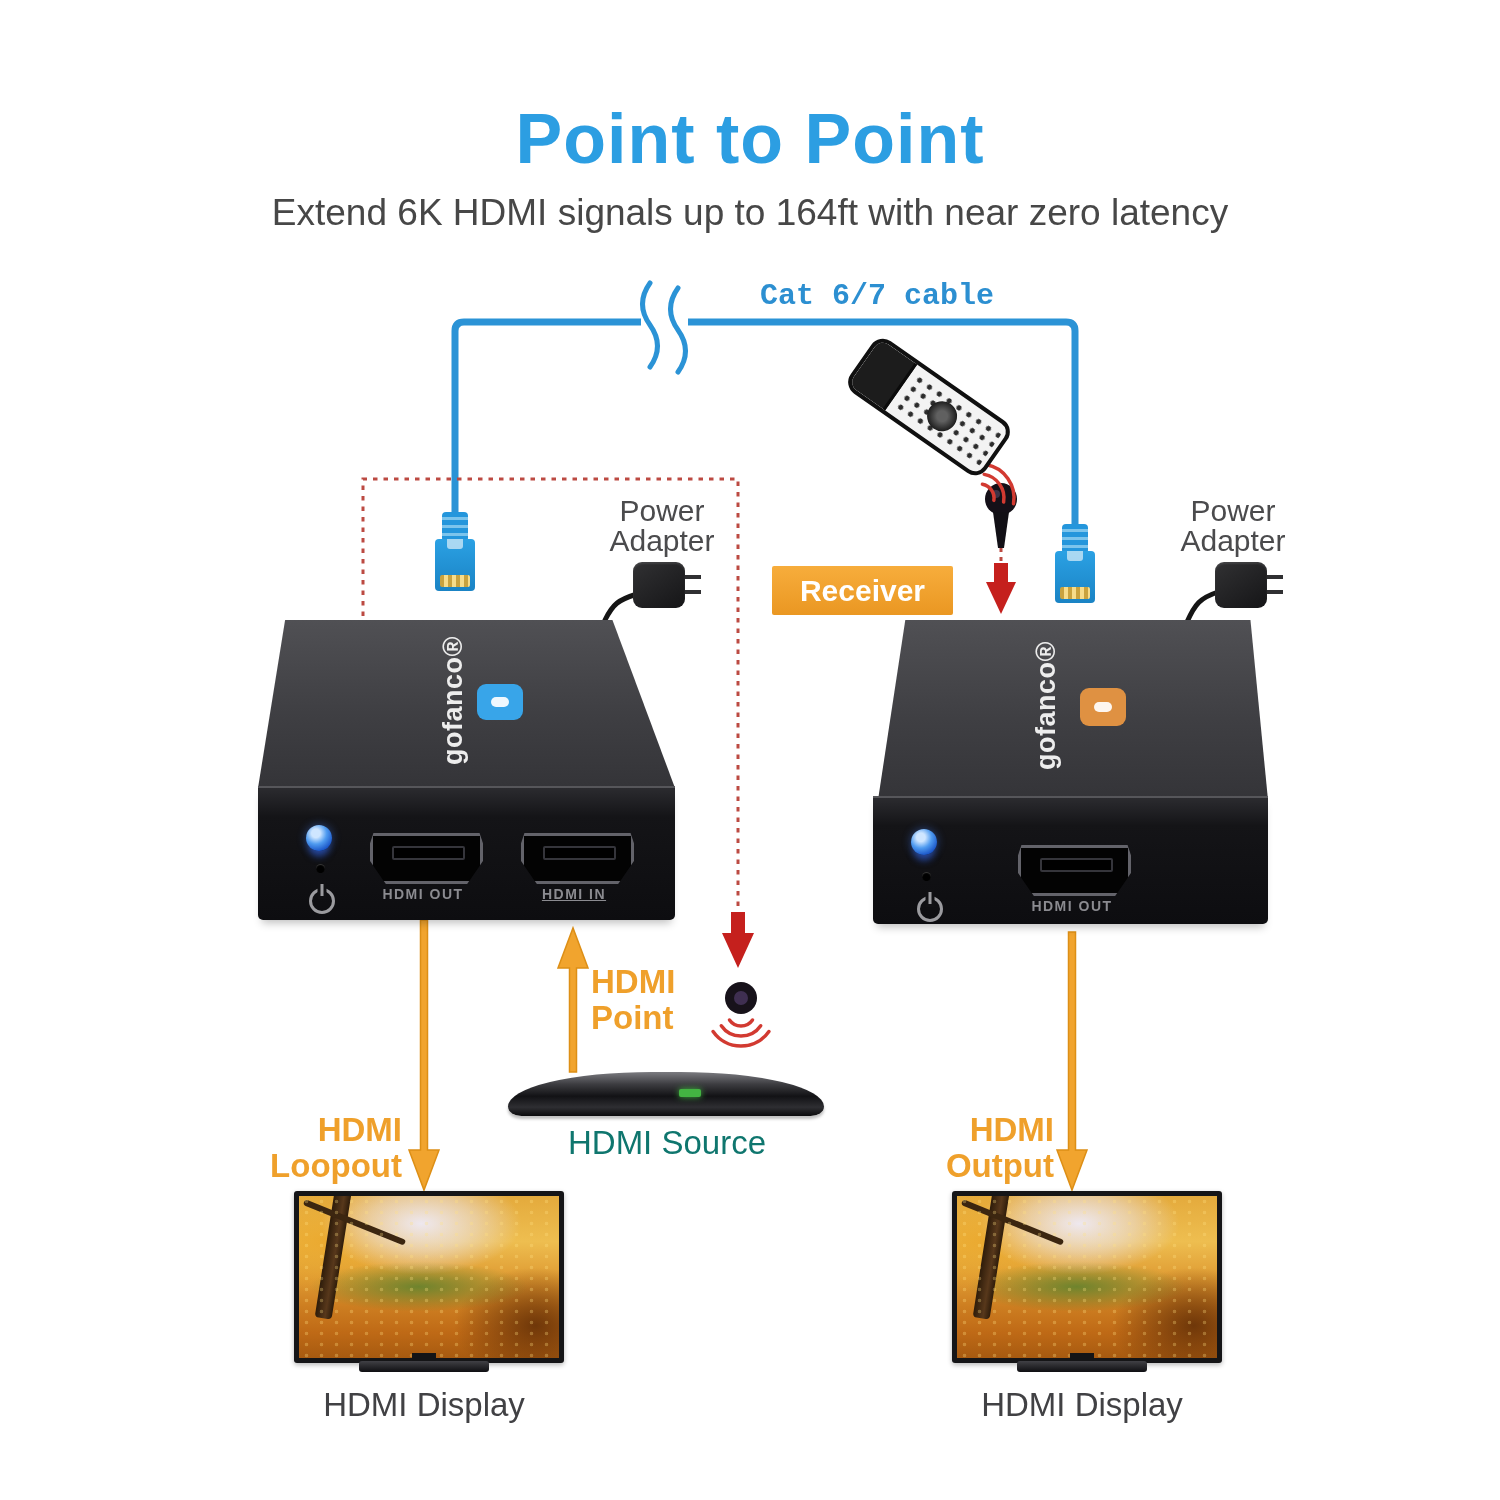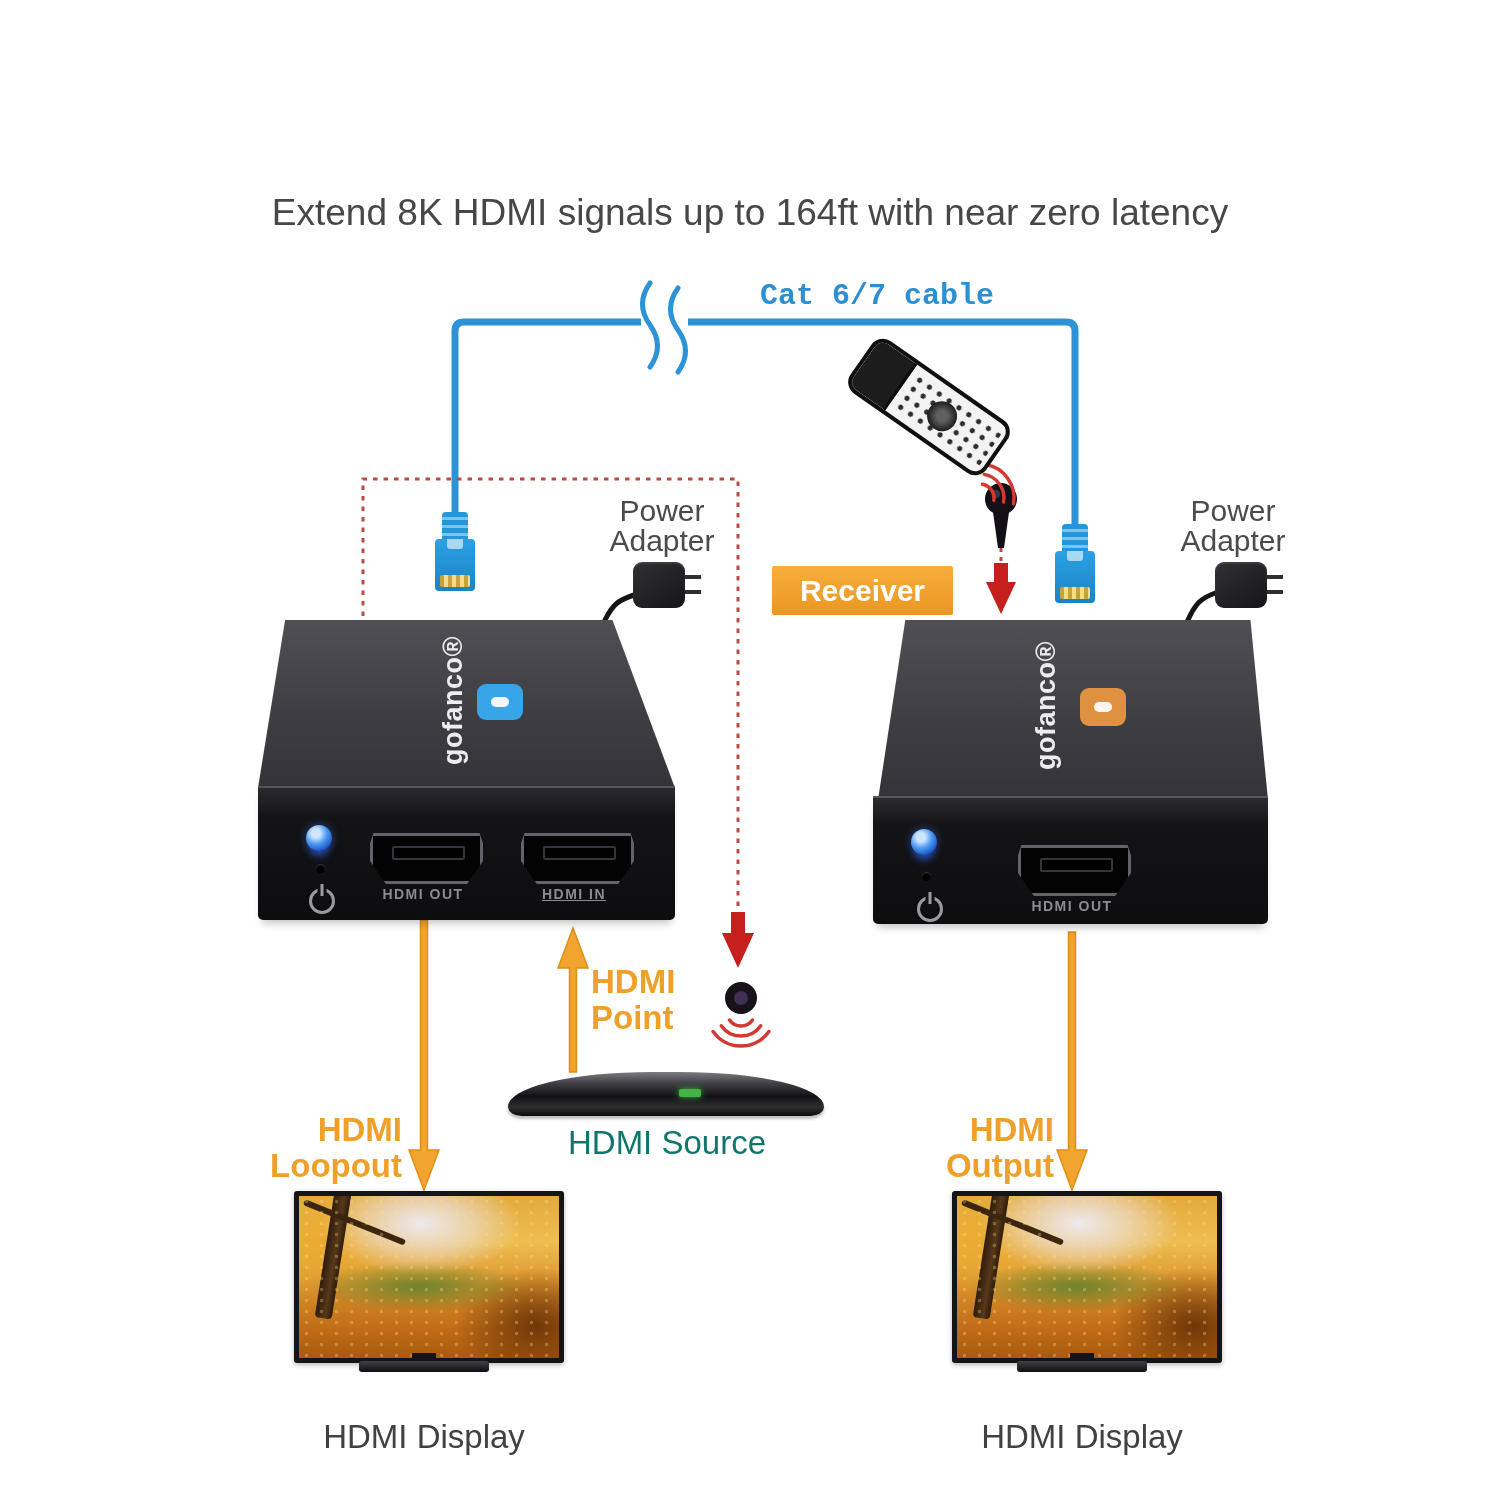--- a/index.html
+++ b/index.html
@@ -116,30 +116,31 @@
      background-size:15px 11px;}
   .trunk{position:absolute;left:10%;top:-6%;width:6.5%;height:82%;border-radius:4px;
      background:linear-gradient(90deg,#2e1c0a,#58381b 60%,#2e1c0a);transform:rotate(9deg);}
   .branch{position:absolute;left:2%;top:2%;width:42%;height:6px;background:#3c2610;
      transform:rotate(22deg);transform-origin:left center;border-radius:3px;}
   .stand-neck{width:24px;height:12px;background:#141416;}
   .stand-base{width:130px;height:11px;border-radius:3px;
      background:linear-gradient(180deg,#404045,#0f0f12);}
 
   
-  .display-label{width:260px;text-align:center;font-size:33px;color:#414144;margin-top:32px;}
+  .display-label{width:260px;text-align:center;font-size:33px;color:#414144;}
   .source-label{width:300px;text-align:center;font-size:33px;color:#0f766e;}
   .orange-label{font-size:33px;font-weight:700;color:#efa02b;line-height:1.1;}
 </style>
 </head>
 <body>
 
 <div id="page">
 
-  <div class="abs subtitle">Extend 8K HDMI signals up to 164ft with near zero latency</div>
+  <div class="abs title">Point to Point</div>
+  <div class="abs subtitle">Extend 6K HDMI signals up to 164ft with near zero latency</div>
   <div class="abs cat-label">Cat 6/7 cable</div>
 
   <svg class="layer" viewBox="0 0 1500 1500">
 
     <g stroke="#2b93d6" stroke-width="7" fill="none">
       <path d="M455,545 V331 Q455,322 464,322 H641"></path>
       <path d="M688,322 H1066 Q1075,322 1075,331 V545"></path>
     </g>
     <g stroke="#2b93d6" stroke-width="5" fill="none" stroke-linecap="round">
       <path d="M650,283 q-15,21 0,42 q15,21 0,42"></path>

